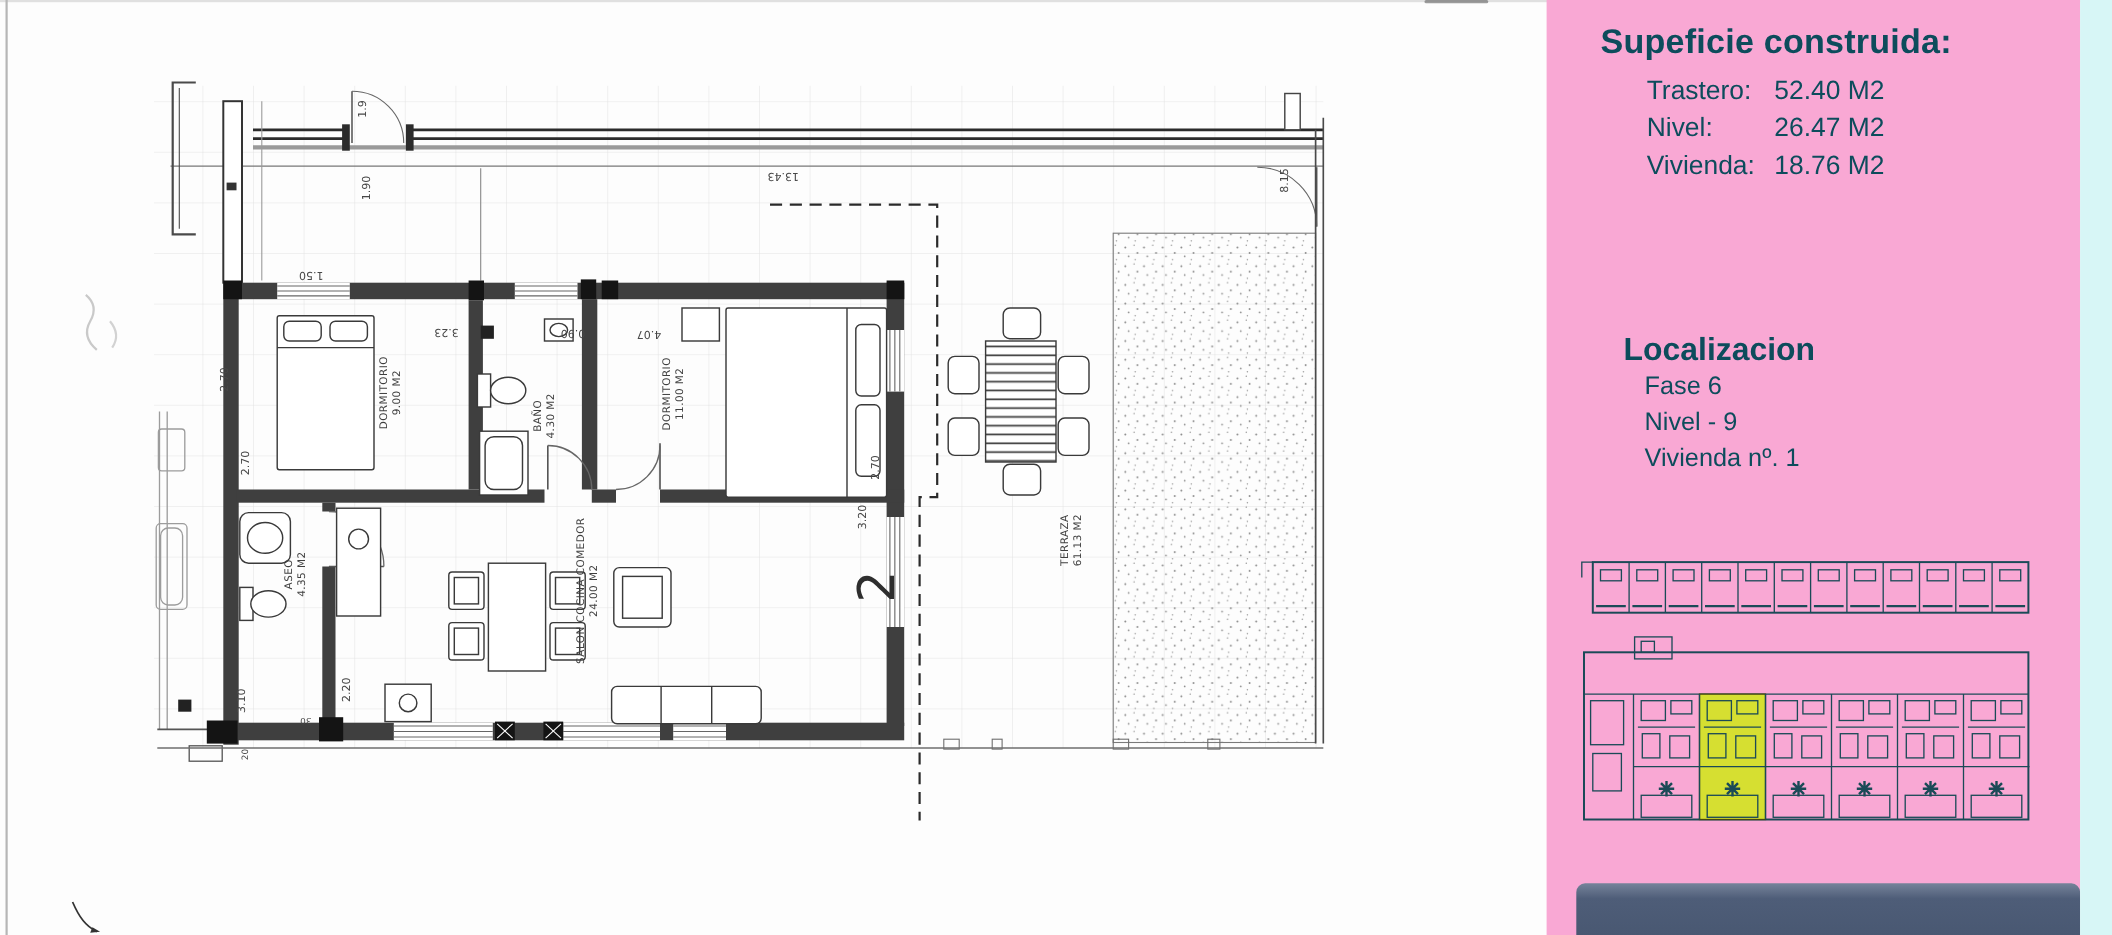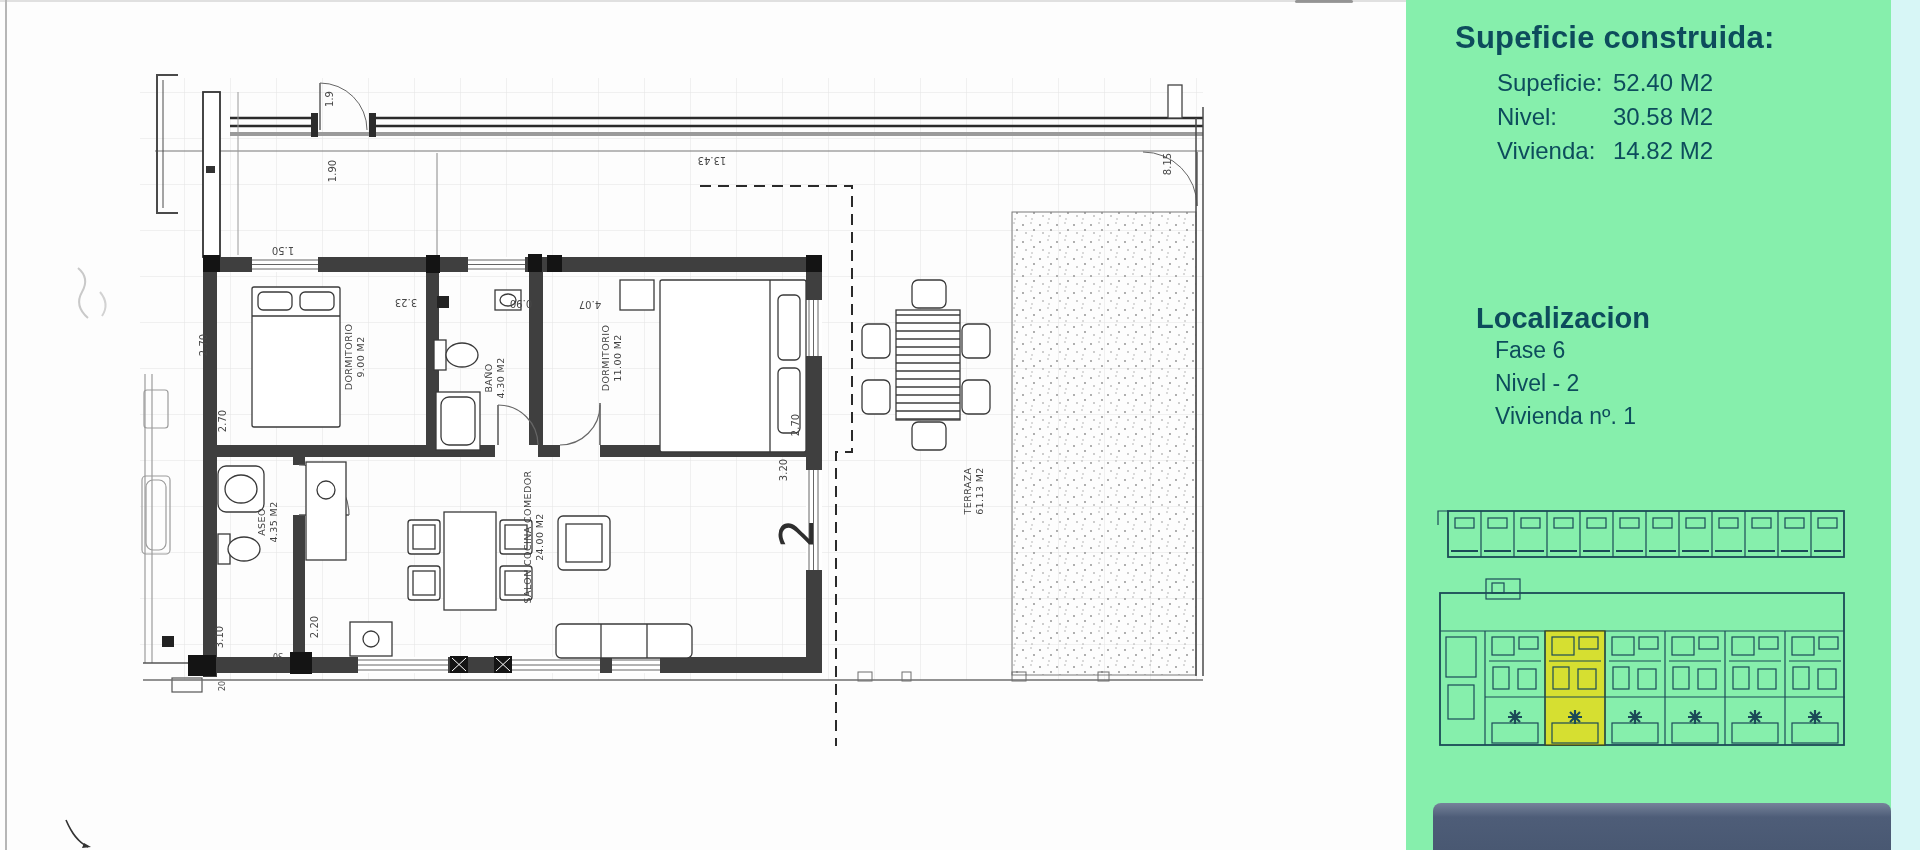--- a/index.html
+++ b/index.html
@@ -4,21 +4,21 @@
 <style>
   html,body{margin:0;padding:0;width:1920px;height:850px;overflow:hidden;
     background:#fdfdfd;font-family:"Liberation Sans",sans-serif;}
   .abs{position:absolute;}
   #stage{position:relative;width:1920px;height:850px;}
   
   #top-hairline{left:0;top:0;width:1920px;height:2px;background:#e0e0e0;}
   #top-smudge{left:1295px;top:0;width:58px;height:3px;background:#6b6b6b;opacity:.65;border-radius:2px;}
   #left-edge{left:5px;top:0;width:2px;height:850px;background:#b6b6b6;}
   
-  #info-panel{left:1406px;top:0;width:485px;height:850px;background:#86efac;color:#0d4c5c;}
+  #info-panel{left:1406px;top:0;width:485px;height:850px;background:#f9a8d4;color:#0d4c5c;}
   #right-strip{left:1891px;top:0;width:29px;height:850px;background:#d7f6f6;}
   #surface-title{position:absolute;left:49px;top:20px;margin:0;font-size:31px;font-weight:bold;letter-spacing:.2px;}
   #surface-rows{position:absolute;left:91px;top:66px;font-size:24px;}
   .srow{height:34px;line-height:34px;display:flex;}
   .srow .lbl{width:116px;}
   #location-title{position:absolute;left:54px;top:286px;margin:16px;font-size:29px;font-weight:bold;}
   #location-lines{position:absolute;left:89px;top:334px;font-size:23px;line-height:33px;}
   #minimap{position:absolute;left:26px;top:505px;}
   #footer-bar{position:absolute;left:27px;top:803px;width:458px;height:47px;
     background:linear-gradient(#76839a,#4e5d78 30%,#495872);border-radius:8px 8px 0 0;}
@@ -290,37 +290,37 @@
       <text x="225" y="686" font-size="8" transform="rotate(-90 225 686)">20</text>
       <text x="278" y="653" font-size="8" transform="rotate(180 278 653)">30</text>
     </g>
   </svg>
 
   <aside id="info-panel" class="abs">
     <h1 id="surface-title">Supeficie construida:</h1>
 
     <div id="surface-rows">
       <div class="srow">
-        <span class="lbl">Supeficie:</span>
+        <span class="lbl">Trastero:</span>
         <span class="val">52.40 M2</span>
       </div>
       <div class="srow">
         <span class="lbl">Nivel:</span>
-        <span class="val">30.58 M2</span>
+        <span class="val">26.47 M2</span>
       </div>
       <div class="srow">
         <span class="lbl">Vivienda:</span>
-        <span class="val">14.82 M2</span>
+        <span class="val">18.76 M2</span>
       </div>
     </div>
 
     <h2 id="location-title">Localizacion</h2>
     <div id="location-lines">
       <div>Fase 6</div>
-      <div>Nivel - 2</div>
+      <div>Nivel - 9</div>
       <div>Vivienda nº. 1</div>
     </div>
 
     <svg id="minimap" width="420" height="250" viewBox="0 0 420 250" fill="none" stroke="#1b4a57" stroke-width="1.2">
       <defs>
         <g id="gcell">
           <rect x="7" y="7" width="19" height="10"></rect>
           <line x1="3" y1="40" x2="30" y2="40" stroke-width="2"></line>
         </g>
         <g id="unitdet">

